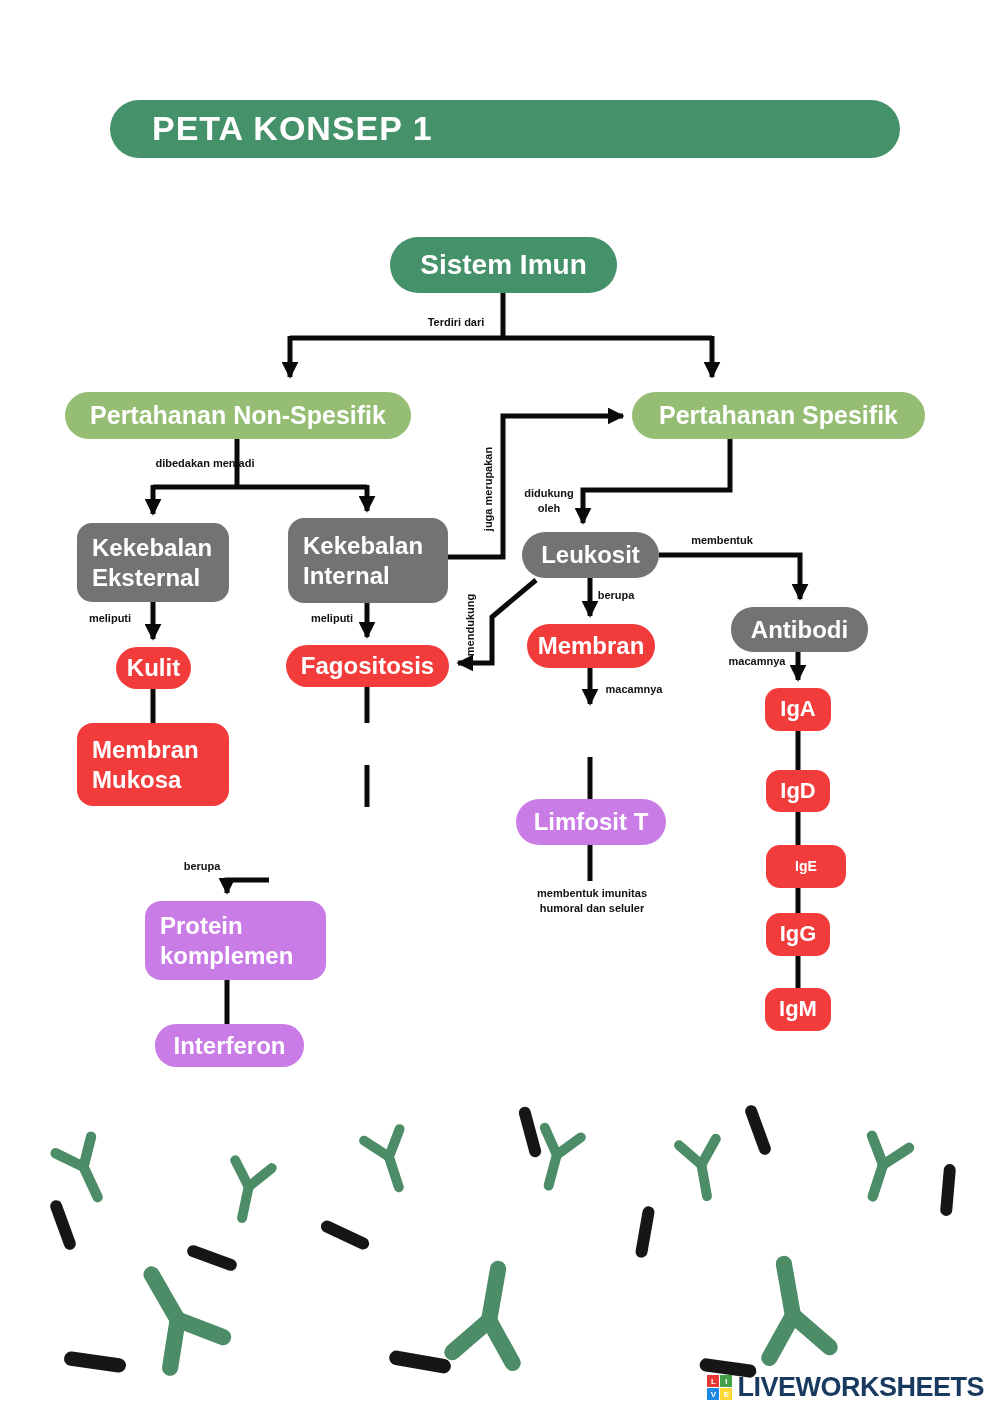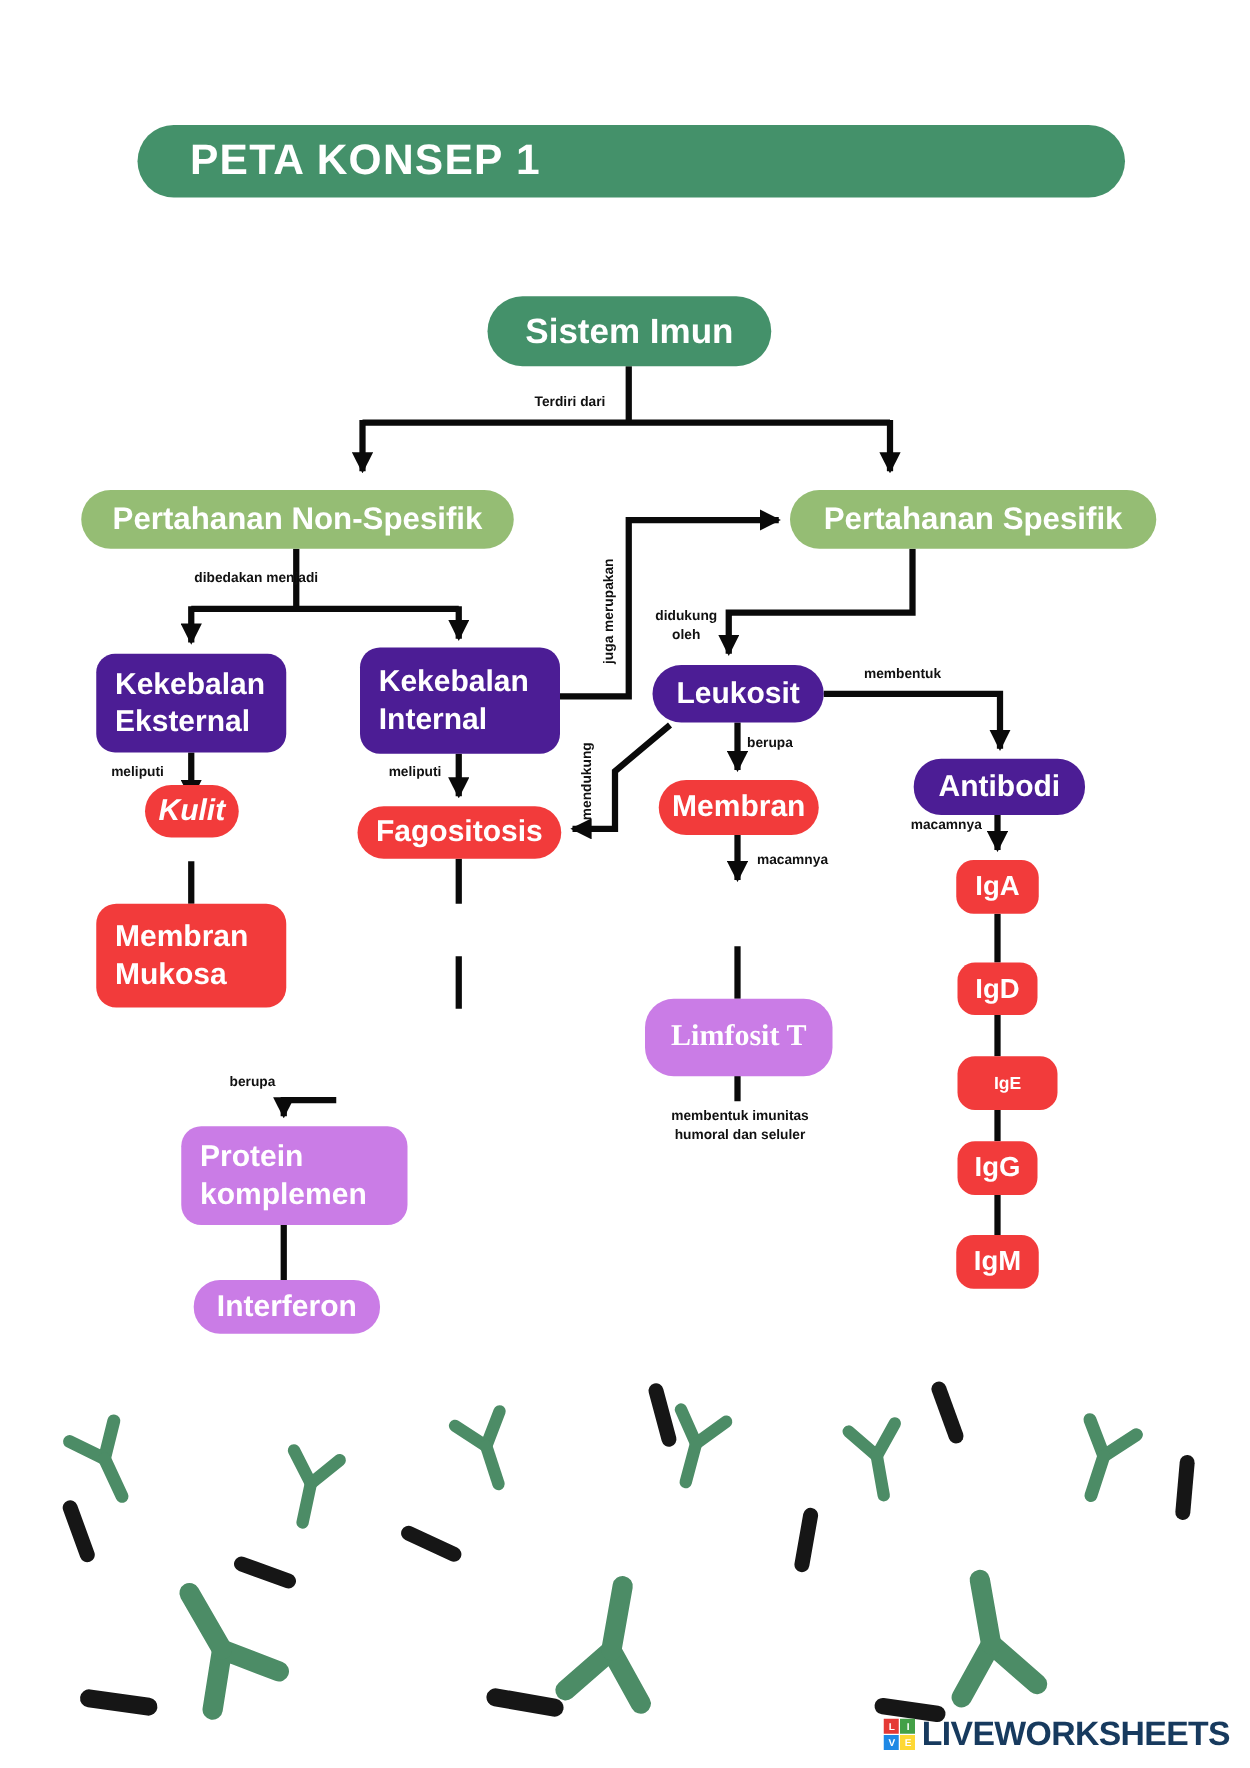--- a/index.html
+++ b/index.html
@@ -6,21 +6,21 @@
   html,body { width:1000px; height:1414px; background:#ffffff; overflow:hidden;
               font-family:"Liberation Sans", sans-serif; position:relative; }
   #canvas { position:absolute; inset:0; width:1000px; height:1414px; }
   svg.wires { position:absolute; left:0; top:0; z-index:1; }
   .node { position:absolute; z-index:2; color:#fff; font-weight:bold;
           display:flex; align-items:center; justify-content:center;
           white-space:pre-line; line-height:1.22; text-align:center; }
   .node.left { justify-content:flex-start; text-align:left; padding-left:15px; }
   .green  { background:#44916a; }
   .lgreen { background:#95bd74; }
-  .blue   { background:#4c1d95; }
+  .blue   { background:#737373; }
   .red    { background:#f23b3b; }
   .purple { background:#ca7ce6; }
   .lbl { position:absolute; z-index:2; font-size:11px; font-weight:bold; color:#111;
          text-align:center; white-space:pre-line; line-height:1.35;
          transform:translate(-50%,-50%); }
   .lbl.vert { transform:translate(-50%,-50%) rotate(-90deg); }
   .banner { left:110px; top:100px; width:790px; height:58px; border-radius:29px;
             font-size:34px; justify-content:flex-start; padding-left:42px; letter-spacing:1px; }
   .footer { position:absolute; right:16px; top:1372px; z-index:3;
             display:flex; align-items:center; gap:5px; }
@@ -104,40 +104,40 @@
   <div class="node lgreen" style="left:65px;top:392px;width:346px;height:47px;border-radius:24px;font-size:25px;">Pertahanan Non-Spesifik</div>
 
   <div class="node lgreen" style="left:632px;top:392px;width:293px;height:47px;border-radius:24px;font-size:25px;">Pertahanan Spesifik</div>
 
   <div class="node blue left" style="left:77px;top:523px;width:152px;height:79px;border-radius:15px;font-size:24px;">Kekebalan
 Eksternal</div>
 
   <div class="node blue left" style="left:288px;top:518px;width:160px;height:85px;border-radius:16px;font-size:24px;">Kekebalan
 Internal</div>
 
-  <div class="node red" style="left:116px;top:628px;width:75px;height:42px;border-radius:21px;font-size:24px;font-style:italic;">Kulit</div>
+  <div class="node red" style="left:116px;top:647px;width:75px;height:42px;border-radius:21px;font-size:24px;">Kulit</div>
 
   <div class="node red left" style="left:77px;top:723px;width:152px;height:83px;border-radius:16px;font-size:24px;">Membran
 Mukosa</div>
 
   <div class="node red" style="left:286px;top:645px;width:163px;height:42px;border-radius:21px;font-size:24px;">Fagositosis</div>
 
 
 
   <div class="node purple left" style="left:145px;top:901px;width:181px;height:79px;border-radius:16px;font-size:24px;">Protein
 komplemen</div>
 
   <div class="node purple" style="left:155px;top:1024px;width:149px;height:43px;border-radius:21px;font-size:24px;">Interferon</div>
 
   <div class="node blue" style="left:522px;top:532px;width:137px;height:46px;border-radius:23px;font-size:24px;">Leukosit</div>
 
   <div class="node red" style="left:527px;top:624px;width:128px;height:44px;border-radius:22px;font-size:24px;">Membran</div>
 
 
-  <div class="node purple" style="left:516px;top:799px;width:150px;height:62px;border-radius:23px;font-size:24px;font-family:Liberation Serif, serif;">Limfosit T</div>
+  <div class="node purple" style="left:516px;top:799px;width:150px;height:46px;border-radius:23px;font-size:24px;">Limfosit T</div>
 
   <div class="node blue" style="left:731px;top:607px;width:137px;height:45px;border-radius:22px;font-size:24px;">Antibodi</div>
 
   <div class="node red" style="left:765px;top:688px;width:66px;height:43px;border-radius:14px;font-size:22px;">IgA</div>
   <div class="node red" style="left:766px;top:770px;width:64px;height:42px;border-radius:14px;font-size:22px;">IgD</div>
   <div class="node red" style="left:766px;top:845px;width:80px;height:43px;border-radius:14px;font-size:14px;">IgE</div>
   <div class="node red" style="left:766px;top:913px;width:64px;height:43px;border-radius:14px;font-size:22px;">IgG</div>
   <div class="node red" style="left:765px;top:988px;width:66px;height:43px;border-radius:14px;font-size:22px;">IgM</div>
 
   <div class="lbl" style="left:456px;top:322px;">Terdiri dari</div>

